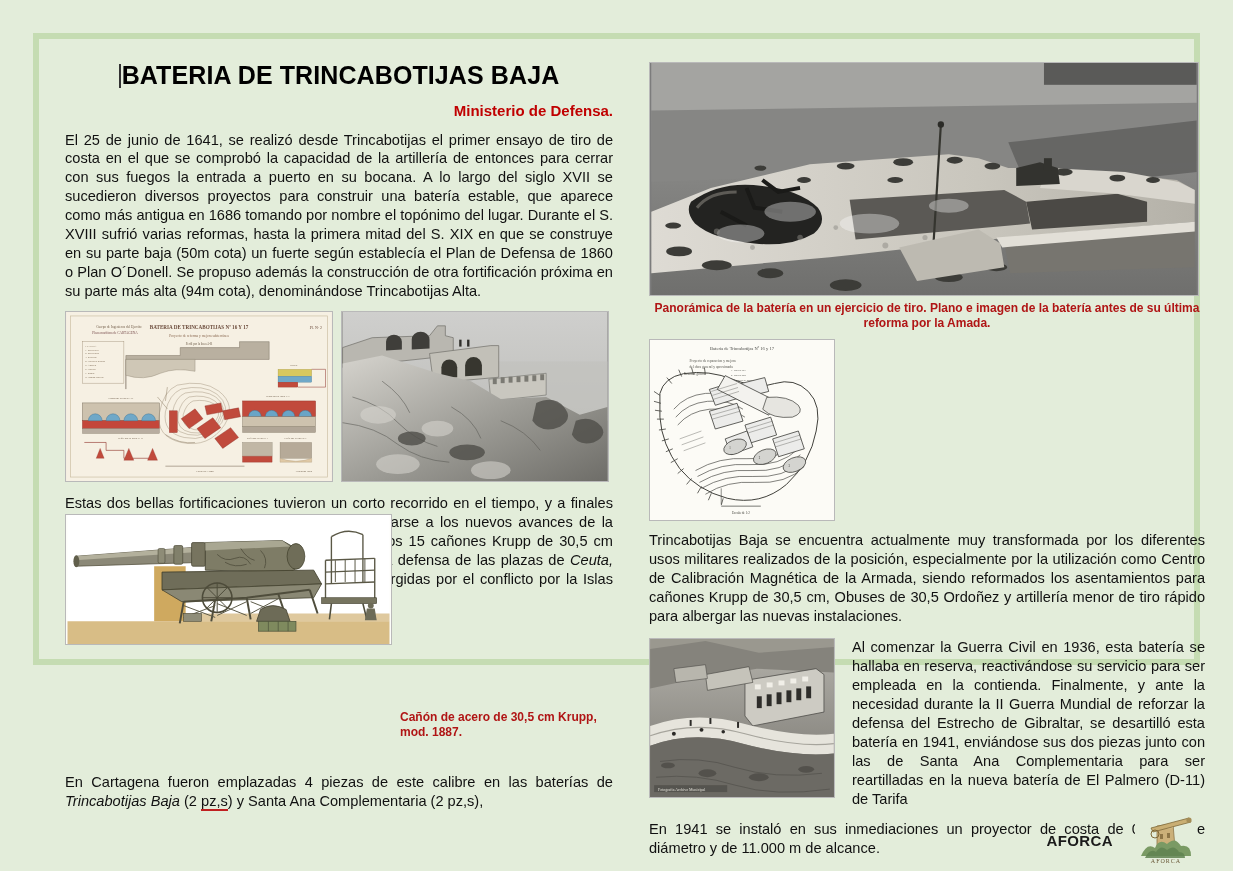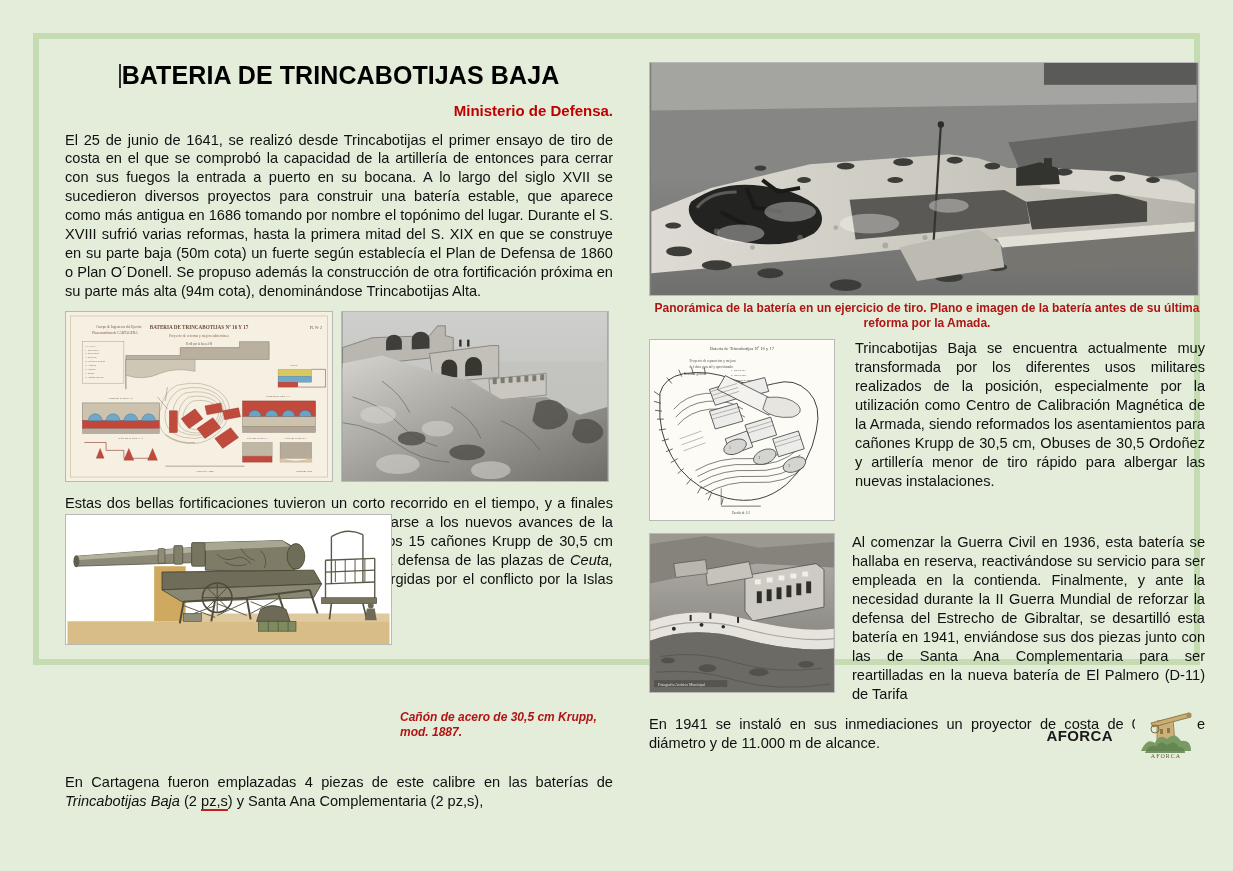--- a/index.html
+++ b/index.html
@@ -76,21 +76,20 @@
   .red-caption{
     color:#b01515;
     font-weight:bold;
     font-size:12px;
     line-height:1.25;
     text-align:center;
     margin:5px 0 0 0;
   }
   .red-caption.left{
     text-align:left;
-    font-style:italic;
   }
   em{font-style:italic;}
   .misspell{
     border-bottom:2px solid #c02020;
     text-decoration:none;
   }
 
   
   .img-box{
     background:#fff;
@@ -524,21 +523,21 @@
            <circle cx="150" cy="176" r="2.8"></circle>
                 <circle cx="186" cy="166" r="2.4"></circle>
            <circle cx="236" cy="184" r="3"></circle>
                 <circle cx="276" cy="176" r="2.6"></circle>
          </g>
        </svg>
      </div>
 
      <p class="red-caption">Panorámica de la batería en un ejercicio de tiro. Plano e imagen de la batería antes de su última reforma por la Amada.</p>
 
-     <div style="display:flex;gap:20px;margin-top:8px;">
+     <div style="display:flex;gap:10px;margin-top:8px;flex-direction:column;">
        <div class="img-box plan-right">
          <svg viewBox="0 0 186 182" width="184" height="180" aria-hidden="true">
            <rect width="186" height="182" fill="#fcfbf6"></rect>
            <text x="93" y="10" font-size="4.6" text-anchor="middle" fill="#4a4a46" font-family="Liberation Serif, serif">Bateria de Trincabotijas Nº 16 y 17</text>
            <text x="40" y="22" font-size="3.6" fill="#56564f" font-family="Liberation Serif, serif">Proyecto de reparacion y mejora</text>
            <text x="40" y="28" font-size="3.6" fill="#56564f" font-family="Liberation Serif, serif">del obra general y aproximada</text>
            <text x="34" y="35" font-size="3.2" fill="#56564f" font-family="Liberation Serif, serif">Resumen general</text>
            <g font-size="2.6" fill="#56564f" font-family="Liberation Serif, serif">
              <text x="82" y="31">1. Bateria alta</text>
              <text x="82" y="36">2. Bateria baja</text>

